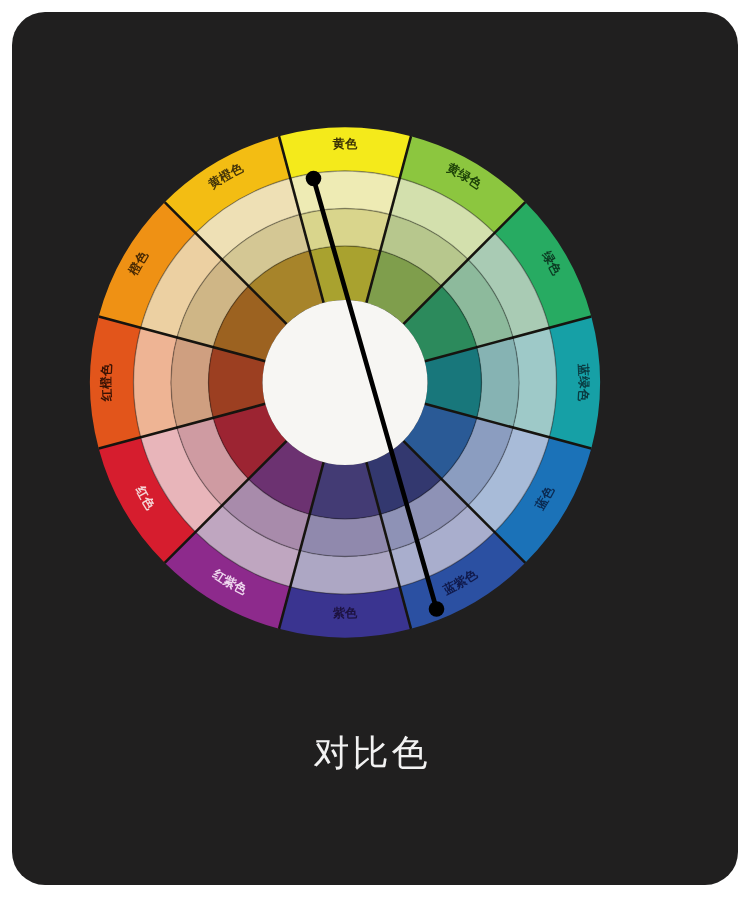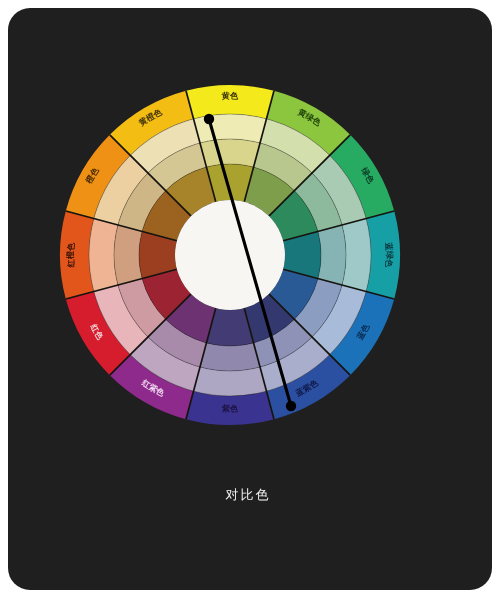--- a/index.html
+++ b/index.html
@@ -37,21 +37,21 @@
     font-weight: bold;
     font-family: "DejaVu Sans", "Liberation Sans", sans-serif;
   }
   #caption {
     position: absolute;
     left: 0;
     top: 478px;
     width: 480px;
     text-align: center;
     color: #f2f2f2;
-    font-size: 13px;
+    font-size: 24px;
     letter-spacing: 2px;
     font-family: "DejaVu Sans", "Liberation Sans", sans-serif;
   }
 </style>
 </head>
 <body>
 
 <div id="card">
 
   <div id="wheel-wrap">

